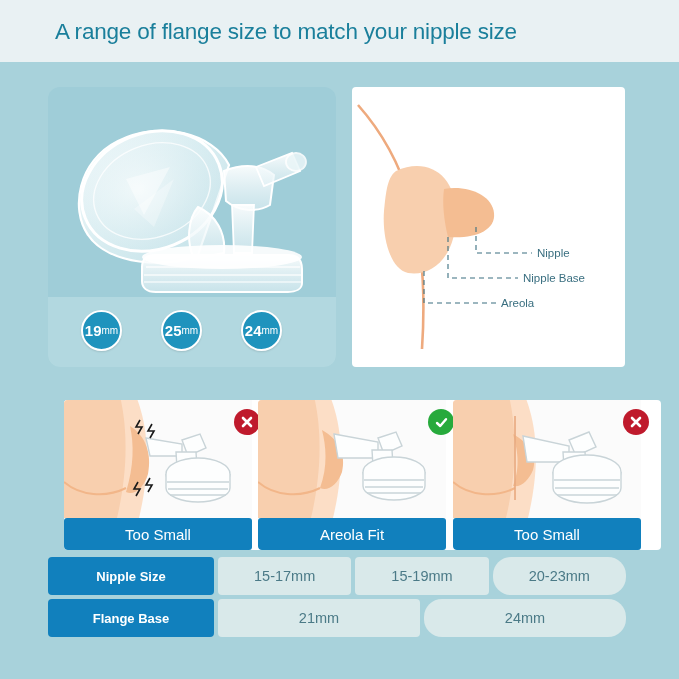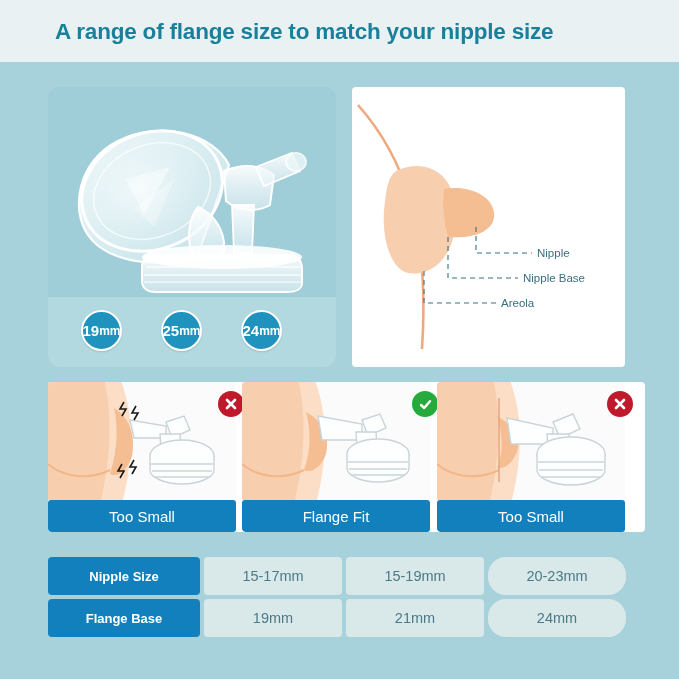--- a/index.html
+++ b/index.html
@@ -17,21 +17,21 @@
   .header {
     position: absolute;
     left: 0; top: 0;
     width: 679px; height: 62px;
     background: #e9f1f3;
   }
   .header-title {
     position: absolute;
     left: 55px; top: 19px;
     font-size: 22.5px;
-    font-weight: bold;
+    font-weight: normal;
     color: #1a7f9b;
     letter-spacing: -0.2px;
     white-space: nowrap;
   }
 
   
   .stage {
     position: absolute;
     left: 0; top: 62px;
     width: 679px; height: 617px;
@@ -70,43 +70,44 @@
     border: 2.5px solid #ffffff;
     color: #ffffff;
     display: flex;
     flex-direction: row;
     align-items: center;
     justify-content: center;
     line-height: 1;
     box-shadow: 0 1px 2px rgba(0,0,0,0.12);
   }
   .size-badge .num { font-size: 15px; font-weight: bold; margin-bottom: 1px; }
-  .size-badge .unit { font-size: 12px; font-weight: bold; }
+  .size-badge .unit { font-size: 10px; font-weight: normal; }
   .badge-pos-0 { position: absolute; left: 33px; top: 13px; }
   .badge-pos-1 { position: absolute; left: 113px; top: 13px; }
   .badge-pos-2 { position: absolute; left: 193px; top: 13px; }
 
   
   .anatomy-panel {
     position: absolute;
     left: 352px; top: 25px;
     width: 273px; height: 280px;
     background: #ffffff;
     border-radius: 4px;
     overflow: hidden;
   }
 
   
   .fit-card {
     position: absolute;
-    top: 320px;
+    top: 338px;
     width: 208px; height: 150px;
     border-radius: 4px;
     overflow: hidden;
     background: #ffffff;
+    margin-left: 16px;
   }
   .fit-card.c0 { left: 48px; }
   .fit-card.c1 { left: 242px; }
   .fit-card.c2 { left: 437px; }
   .fit-art {
     position: absolute;
     left: 0; top: 0;
     width: 188px; height: 118px;
     overflow: hidden;
     background: #fbfbfb;
@@ -135,21 +136,21 @@
   .status-badge.good { background: #27aa3c; right: 12px; top: 9px; }
 
   
   .size-table {
     position: absolute;
     left: 48px; top: 495px;
     width: 578px;
   }
   .trow { display: flex; height: 38px; margin-bottom: 4px; }
   .tlabel {
-    width: 152px;
+    width: 166px;
     background: #1180bd;
     border-radius: 4px;
     color: #ffffff;
     font-size: 13px;
     font-weight: bold;
     display: flex; align-items: center; justify-content: center;
     margin-right: 4px;
   }
   .tcell {
     flex: 1;
@@ -310,21 +311,21 @@
             <path d="M107 87 L165 87"></path>
             <path d="M109 93 L163 93"></path>
         </g>
       </svg>
     </div>
     <div class="status-badge good">
       <svg width="15" height="15" viewBox="0 0 15 15">
           <path d="M3 8 L6.2 11 L12 4.2" stroke="#ffffff" stroke-width="2.4" fill="none" stroke-linecap="round" stroke-linejoin="round"></path>
         </svg>
     </div>
-    <div class="fit-label">Flange Fit</div>
+    <div class="fit-label">Areola Fit</div>
   </div>
 
   <div class="fit-card c2">
     <div class="fit-art">
       <svg width="188" height="118" viewBox="0 0 188 118">
         <rect width="188" height="118" fill="#fbfbfb"></rect>
         <path d="M-4 -4 L72 -4 C84 26 88 66 74 122 L-4 122 Z" fill="#fcdec6"></path>
         <path d="M-4 -4 L56 -4 C64 30 64 74 52 122 L-4 122 Z" fill="#f8cfae"></path>
         <path d="M0 82 C16 96 42 98 62 88" fill="none" stroke="#f2b689" stroke-width="2"></path>
         <path d="M60 34 C78 44 84 58 80 70 C76 80 68 88 60 86 C68 66 64 48 60 34 Z" fill="#f4bd92"></path>
@@ -351,19 +352,18 @@
 
   <div class="size-table">
     <div class="trow">
       <div class="tlabel">Nipple Size</div>
       <div class="tcell">15-17mm</div>
       <div class="tcell">15-19mm</div>
       <div class="tcell">20-23mm</div>
     </div>
     <div class="trow">
       <div class="tlabel">Flange Base</div>
-      <div class="tcell">19mm</div>
       <div class="tcell">21mm</div>
       <div class="tcell">24mm</div>
     </div>
   </div>
 
 </div>
 
 </body></html>

